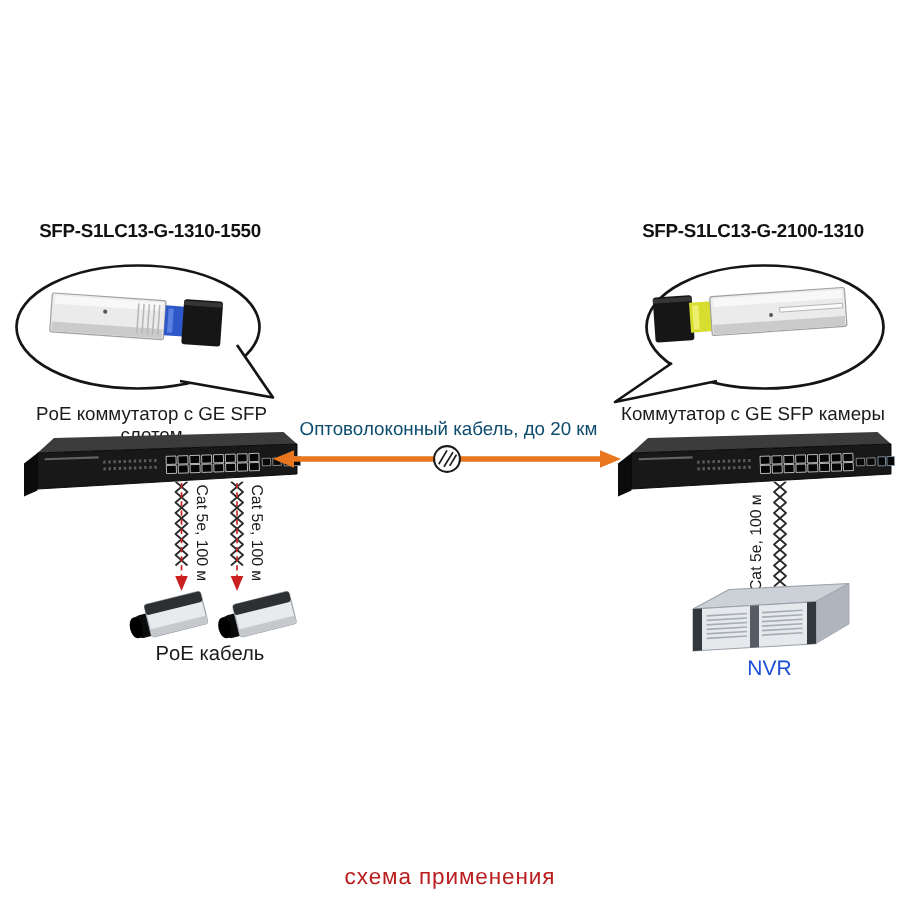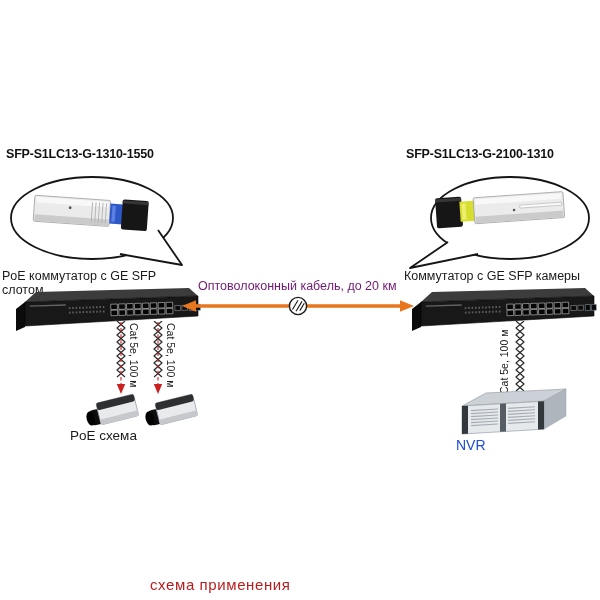--- a/index.html
+++ b/index.html
@@ -1,22 +1,22 @@
 <!DOCTYPE html>
 <html><head>
 <meta charset="utf-8">
 <style>
   html,body{margin:0;padding:0;background:#fff;}
   body{font-family:"Liberation Sans", sans-serif;}
   .canvas{position:relative;width:600px;height:600px;background:#ffffff;overflow:hidden;}
   .abs{position:absolute;}
-  .ctr{}
+  .ctr{text-align:center;}
   .sfp-title{font-weight:bold;font-size:12.5px;letter-spacing:-0.2px;color:#111;}
   .dev-label{font-size:12.5px;color:#1a1a1a;}
-  .fiber-label{font-size:12.5px;color:#701a75;}
+  .fiber-label{font-size:12.5px;color:#0c4a6e;}
   .node-label{font-size:13.5px;color:#1a1a1a;}
   .nvr-label{font-size:14px;color:#1d4ed8;}
   .cable-label{font-size:10.5px;color:#1a1a1a;white-space:nowrap;}
   .rot90{transform:rotate(90deg);transform-origin:top left;}
   .rotm90{transform:rotate(-90deg);transform-origin:top left;}
   .caption{font-size:15px;color:#b91c1c;letter-spacing:0.6px;}
   svg{display:block;}
 </style>
 </head>
 <body>
@@ -186,21 +186,21 @@
     <polyline points="12,0 4,7 12,14 4,21 12,28 4,35 12,42 4,49 12,56 4,63 12,70" fill="none" stroke="#2b2b2b" stroke-width="1.2" stroke-linejoin="round"></polyline>
   </svg>
   <div class="abs cable-label rotm90" style="left:498px;top:394px;">Cat 5e, 100 м</div>
 
   <svg class="abs" style="left:84px;top:390px;" width="58" height="44" xmlns="http://www.w3.org/2000/svg" xmlns:xlink="http://www.w3.org/1999/xlink">
     <use href="#sym-camera" xlink:href="#sym-camera"></use>
   </svg>
   <svg class="abs" style="left:143px;top:390px;" width="58" height="44" xmlns="http://www.w3.org/2000/svg" xmlns:xlink="http://www.w3.org/1999/xlink">
     <use href="#sym-camera" xlink:href="#sym-camera"></use>
   </svg>
-  <div class="abs ctr node-label" style="left:70px;top:428px;width:140px;">PoE схема</div>
+  <div class="abs ctr node-label" style="left:70px;top:428px;width:140px;">PoE кабель</div>
 
   <svg class="abs" style="left:456px;top:386px;" width="114" height="52" xmlns="http://www.w3.org/2000/svg" xmlns:xlink="http://www.w3.org/1999/xlink">
     <use href="#sym-nvr" xlink:href="#sym-nvr"></use>
   </svg>
   <div class="abs ctr nvr-label" style="left:456px;top:437px;width:114px;">NVR</div>
 
   <div class="abs ctr caption" style="left:150px;top:576px;width:300px;">схема применения</div>
 
 </div>
 

